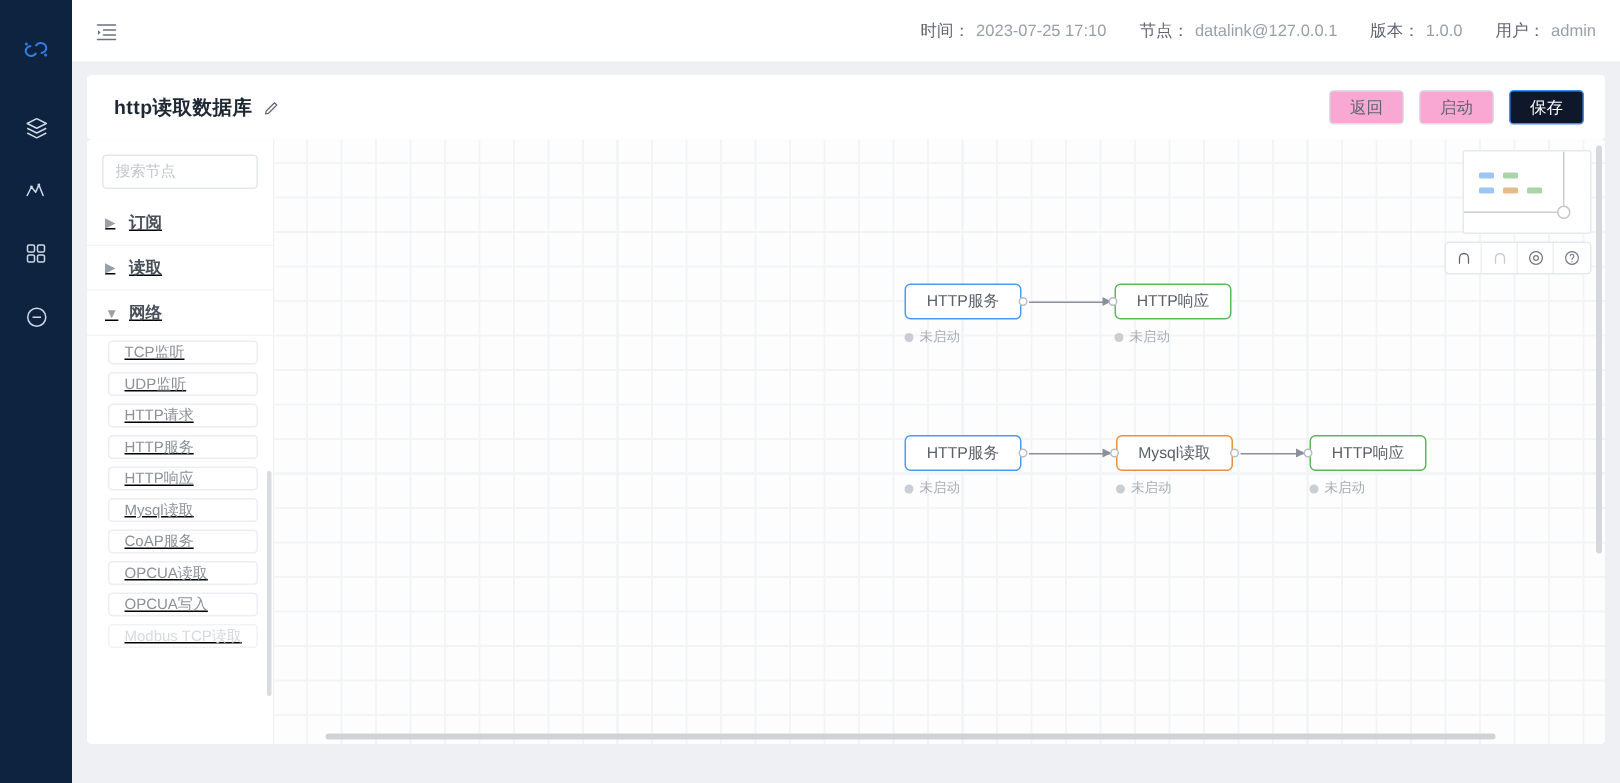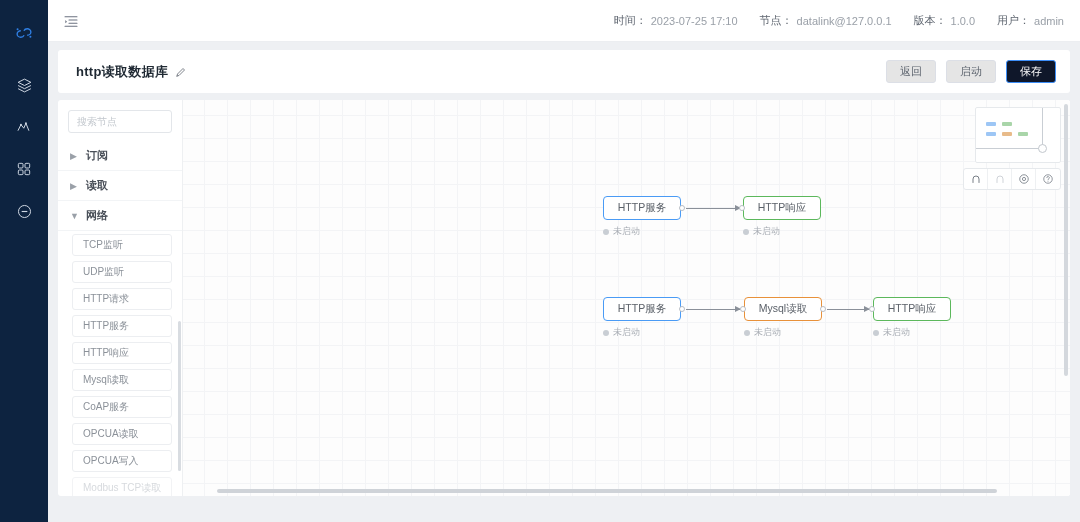--- a/index.html
+++ b/index.html
@@ -51,32 +51,33 @@
     background: #ffffff; border-radius: 3px;
     height: 43px; display: flex; align-items: center;
     padding: 0 14px 0 18px; flex: 0 0 43px;
   }
   .titlecard h1 { font-size: 13px; font-weight: bold; color: #1f2933; letter-spacing: .3px; }
   .edit-icon { margin-left: 7px; display: inline-flex; cursor: pointer; }
   .title-spacer { flex: 1 1 auto; }
   .btns { display: flex; gap: 10px; }
   .btn {
     height: 23px; min-width: 50px; padding: 0 12px;
-    border: 1px solid #dcdfe6; background: #e5e5e5; border-radius: 3px;
+    border: 1px solid #dcdfe6; background: #f9a8d4; border-radius: 3px;
     font-size: 11px; color: #5f6670; cursor: pointer;
     display: flex; align-items: center; justify-content: center;
     font-family: inherit;
   }
   .btn.primary { background: #0f172a; border-color: #3d8ef8; color: #fff; }
 
   
   .maincard {
-    margin-top: 7px; background: #ffffff; border-radius: 3px;
+    background: #ffffff; border-radius: 3px;
     flex: 1 1 auto; display: flex; min-height: 0; overflow: hidden;
     position: relative;
+    text-decoration: underline;
   }
 
   
   .palette {
     width: 125px; flex: 0 0 125px; border-right: 1px solid #eef0f2;
     display: flex; flex-direction: column; min-height: 0;
     padding: 10px 0 0 0; position: relative;
   }
   .search-wrap { padding: 0 10px 8px 10px; }
   .search-input {
@@ -87,21 +88,21 @@
   .search-input::placeholder { color: #c2c7cd; }
   .tree { flex: 1 1 auto; overflow: hidden; position: relative; }
   .tree-group {
     height: 30px; display: flex; align-items: center; gap: 8px;
     padding: 0 12px; border-bottom: 1px solid #f2f4f6;
     font-size: 11px; color: #4a5059; cursor: pointer; font-weight: bold;
   }
   .caret { width: 8px; display: inline-block; color: #9aa0a8; font-size: 9px; }
   .leafs { padding: 3px 10px 0 14px; display: flex; flex-direction: column; gap: 5px; }
   .leaf {
-    height: 22px; border: 1px solid #eceef1; border-radius: 3px;
+    height: 16px; border: 1px solid #eceef1; border-radius: 3px;
     display: flex; align-items: center; padding-left: 10px;
     font-size: 10px; color: #8b9199; cursor: grab; background: #fff; text-align: right;
   }
   .leaf.faded { color: #d7dade; border-color: #f2f3f5; }
   .pal-scroll {
     position: absolute; right: 1px; top: 180px; width: 3px; height: 150px;
     background: #d8dce1; border-radius: 2px;
   }
 
   

